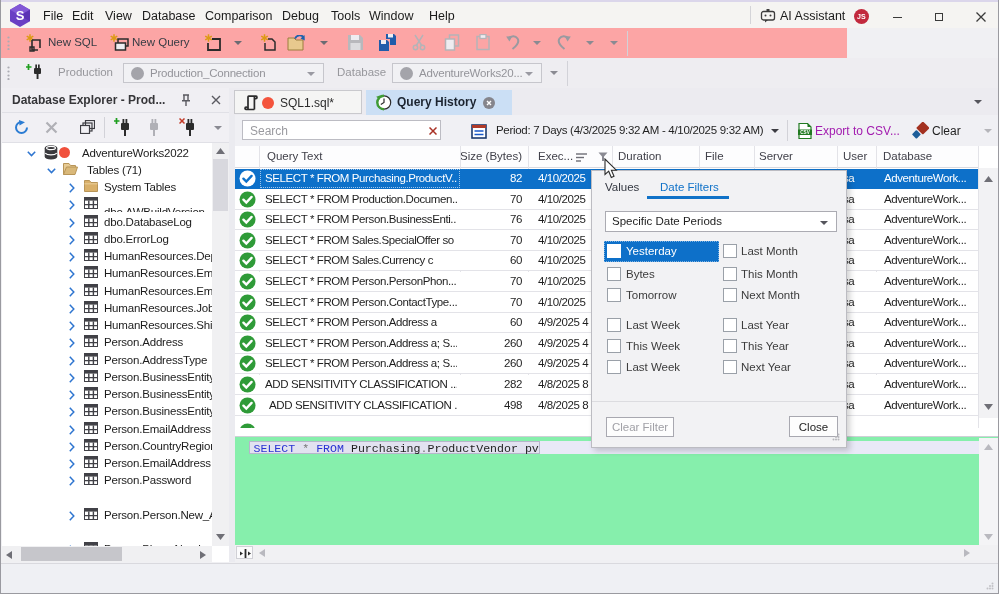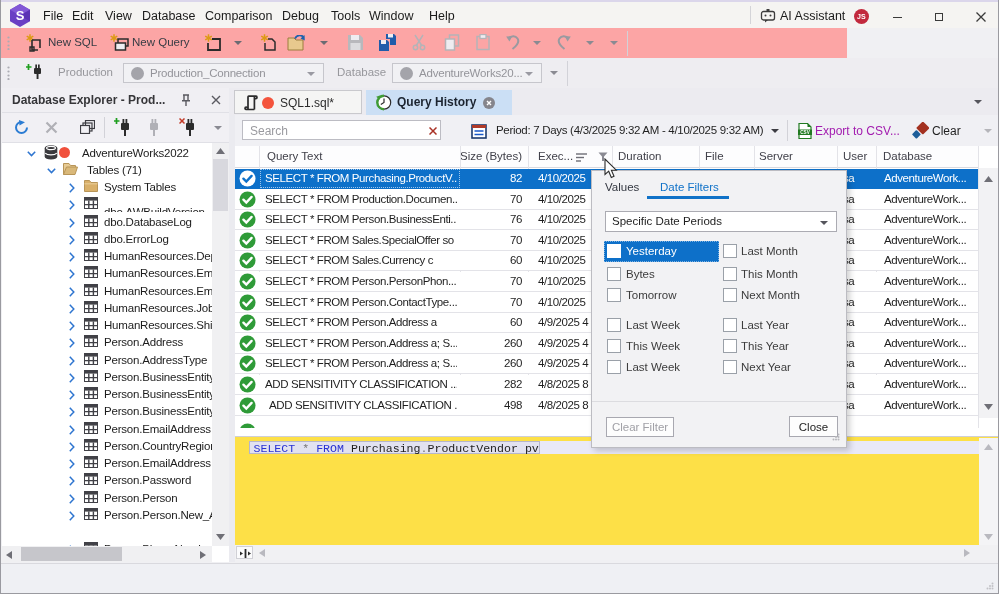--- a/index.html
+++ b/index.html
@@ -39,21 +39,21 @@
   .grid { left:234px; top:146px; width:763px; height:290px; background:#fff; font-size:11.5px; }
   .ghead { position:absolute; left:0; top:0; width:743px; height:22px; background:#fdfdfe; border-bottom:1px solid #d9d9df; color:#41414a; }
   .gh { position:absolute; top:4px; }
   .gcol { position:absolute; top:0; width:1px; height:282px; background:#e3e3e8; }
   .grow { position:absolute; left:0; width:743px; height:21px; border-bottom:1px solid #e3e3e8; background:#fff; }
   .grow.sel { background:#0d70c9; color:#fff; border-bottom:1px solid #0d70c9; }
   .gcell { position:absolute; top:3.5px; white-space:nowrap; overflow:hidden; letter-spacing:-0.4px; }
   .gnum { text-align:right; }
   .gscroll { position:absolute; left:744px; top:0px; width:19px; height:282px; background:#f2f2f4; }
   
-  .editor { left:234px; top:436px; width:763px; height:109px; background:#fde047; border-top:1px solid #cfcfd6; }
+  .editor { left:234px; top:436px; width:763px; height:109px; background:#86efac; border-top:1px solid #cfcfd6; }
   .mono { font-family:"Liberation Mono", monospace; font-size:11.6px; }
   .statusbar { left:0; top:563px; width:997px; height:30px; background:#eff0f4; border-top:1px solid #d9d9de; }
   .popup { left:590px; top:170px; width:256px; height:278px; background:#f2f2f4; border:1px solid #bcbcc2; box-shadow:3px 3px 6px rgba(0,0,0,0.18); z-index:50; font-size:11.5px; }
   .cb { position:absolute; width:14px; height:14px; background:#fff; border:1px solid #9aa0a8; }
   .btn { position:absolute; background:#fdfdfd; border:1px solid #a8a8b0; text-align:center; }
 </style>
 </head>
 <body>
 <div id="win">
   <div class="abs accent"></div>
@@ -471,31 +471,20 @@
       <div class="trow" style="top:328.2px;left:0;width:211px;overflow:hidden">
           <svg class="abs" style="left:67px;top:5px" width="6" height="10" viewBox="0 0 6 10">
             <path d="M0.8 0.8 L4.8 5 L0.8 9.2" fill="none" stroke="#2e75d0" stroke-width="1.5"></path>
           </svg>
           <svg class="abs" style="left:82px;top:2px" width="14" height="12" viewBox="0 0 14 12">
             <rect x="0.5" y="0.5" width="13" height="11" fill="#fff" stroke="#414147" stroke-width="1"></rect>
             <rect x="0" y="0" width="14" height="3.6" fill="#414147"></rect>
             <path d="M0 7.6 L14 7.6 M4.8 3.6 L4.8 12 M9.4 3.6 L9.4 12" stroke="#414147" stroke-width="1.4"></path>
           </svg>
           <span class="abs" style="left:102px;top:1px">Person.Password</span>
-        </div>
-      <div class="trow" style="top:345.5px;left:0;width:211px;overflow:hidden">
-          <svg class="abs" style="left:67px;top:5px" width="6" height="10" viewBox="0 0 6 10">
-            <path d="M0.8 0.8 L4.8 5 L0.8 9.2" fill="none" stroke="#2e75d0" stroke-width="1.5"></path>
-          </svg>
-          <svg class="abs" style="left:82px;top:2px" width="14" height="12" viewBox="0 0 14 12">
-            <rect x="0.5" y="0.5" width="13" height="11" fill="#fff" stroke="#414147" stroke-width="1"></rect>
-            <rect x="0" y="0" width="14" height="3.6" fill="#414147"></rect>
-            <path d="M0 7.6 L14 7.6 M4.8 3.6 L4.8 12 M9.4 3.6 L9.4 12" stroke="#414147" stroke-width="1.4"></path>
-          </svg>
-          <span class="abs" style="left:102px;top:1px">Person.Person</span>
         </div>
       <div class="trow" style="top:362.8px;left:0;width:211px;overflow:hidden">
           <svg class="abs" style="left:67px;top:5px" width="6" height="10" viewBox="0 0 6 10">
             <path d="M0.8 0.8 L4.8 5 L0.8 9.2" fill="none" stroke="#2e75d0" stroke-width="1.5"></path>
           </svg>
           <svg class="abs" style="left:82px;top:2px" width="14" height="12" viewBox="0 0 14 12">
             <rect x="0.5" y="0.5" width="13" height="11" fill="#fff" stroke="#414147" stroke-width="1"></rect>
             <rect x="0" y="0" width="14" height="3.6" fill="#414147"></rect>
             <path d="M0 7.6 L14 7.6 M4.8 3.6 L4.8 12 M9.4 3.6 L9.4 12" stroke="#414147" stroke-width="1.4"></path>
           </svg>

